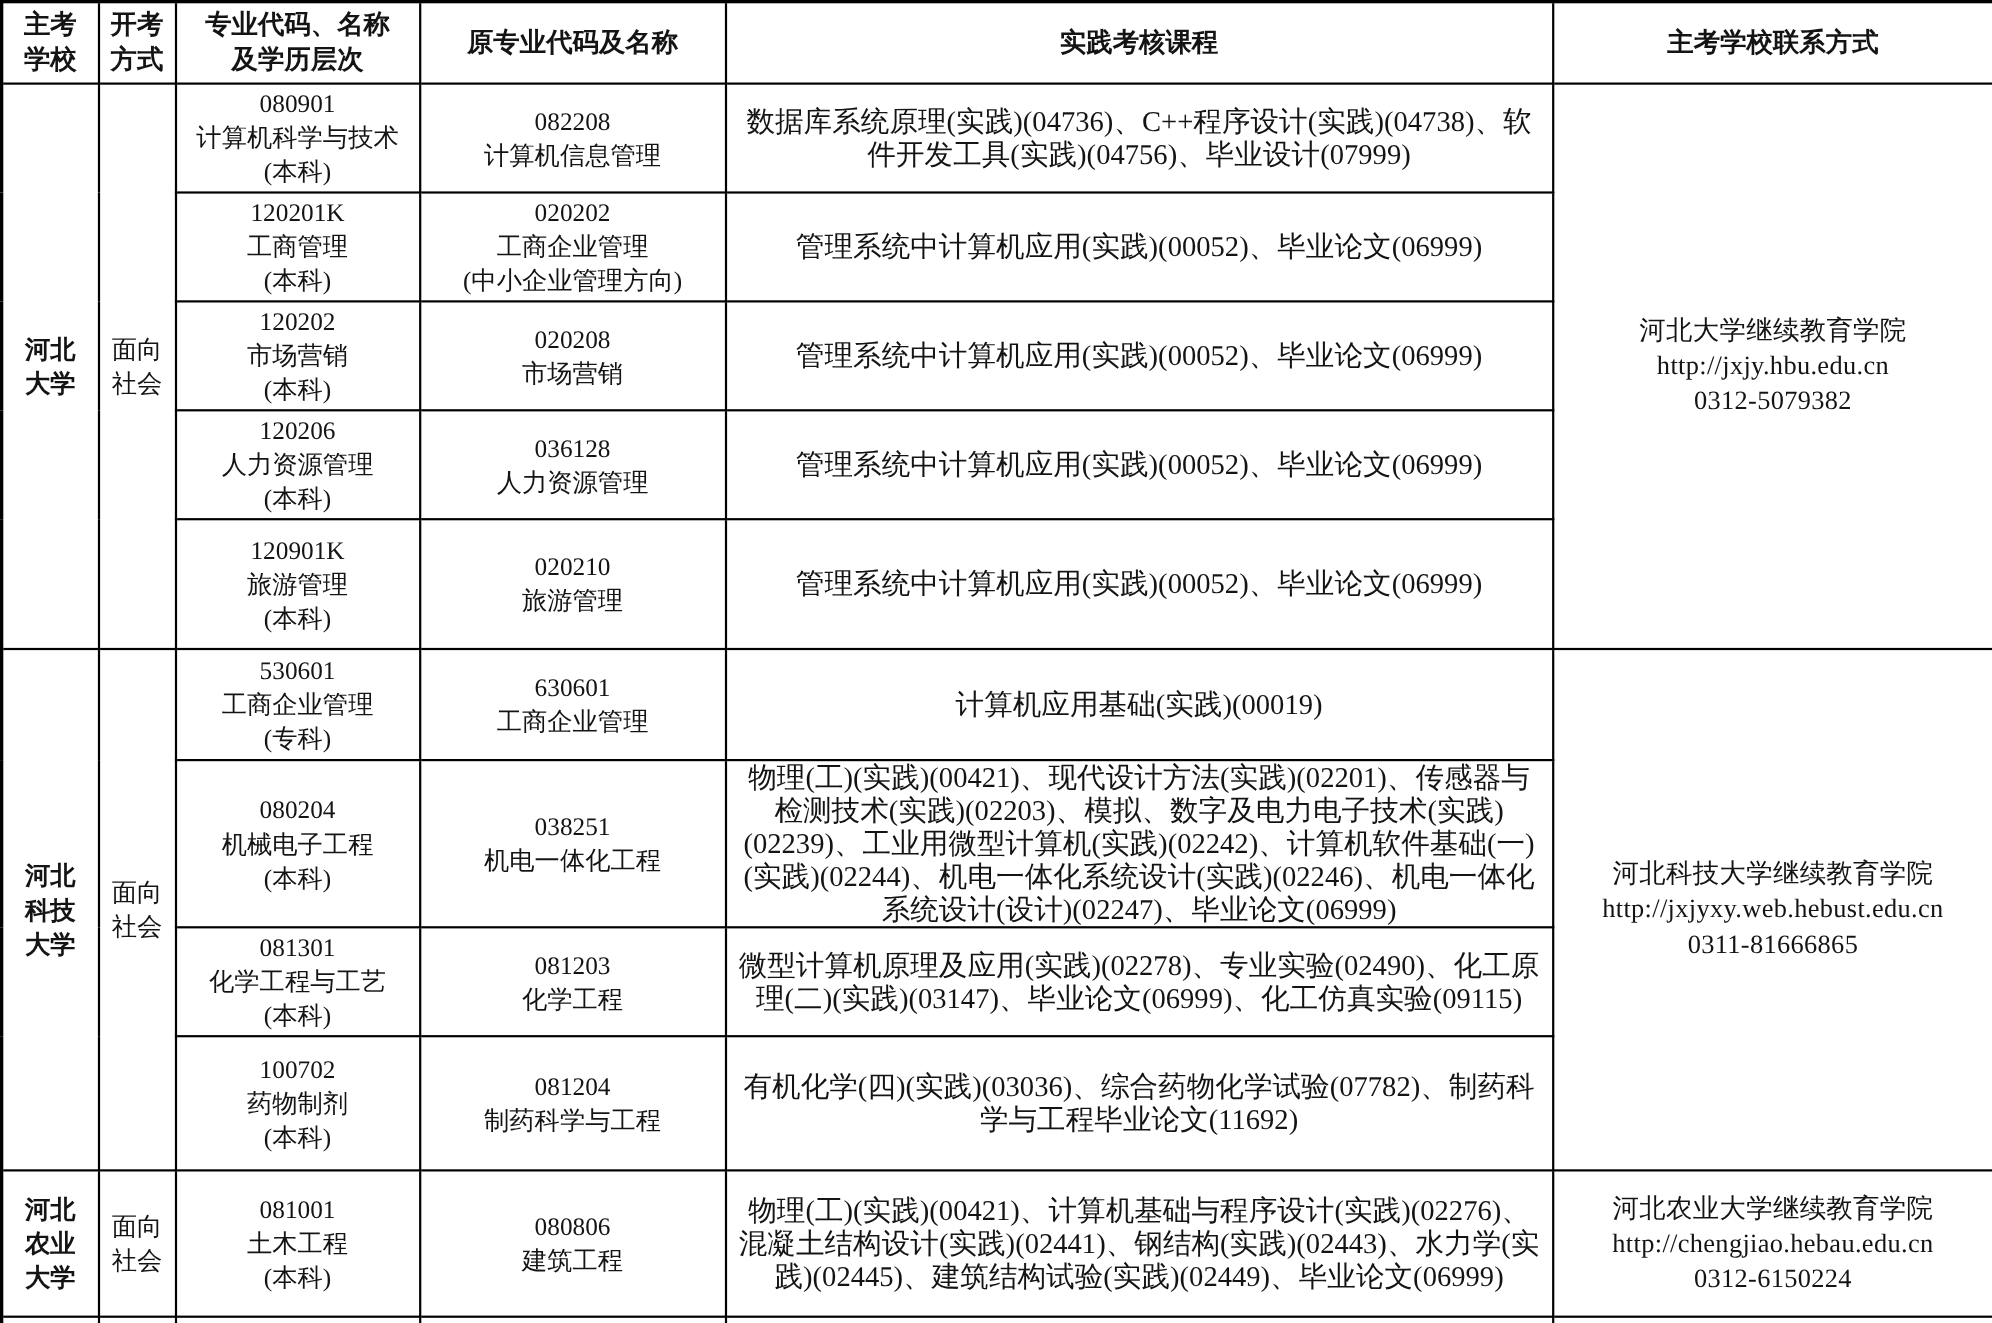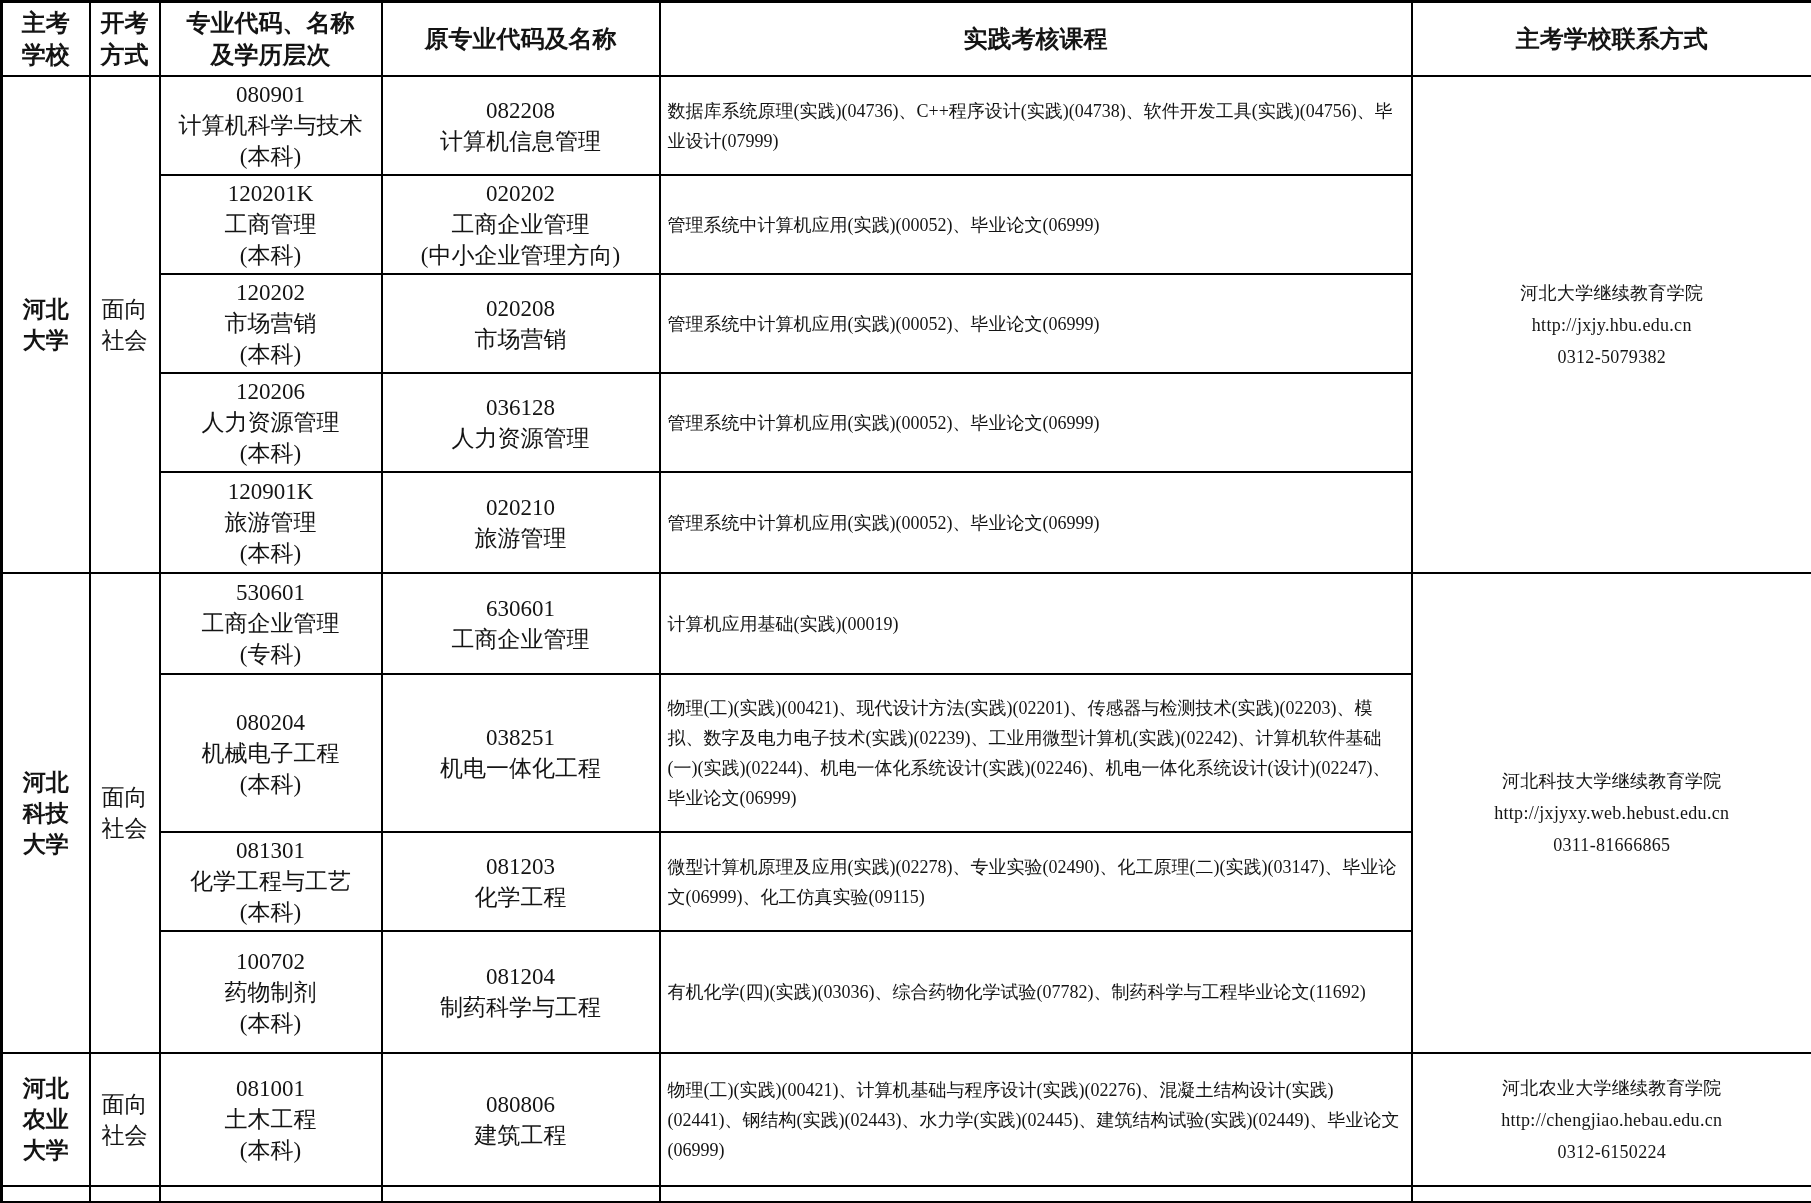--- a/index.html
+++ b/index.html
@@ -33,37 +33,37 @@
     line-height: 32px;
     padding: 4px 2px;
   }
   td {
     font-size: 23px;
     text-align: center;
     line-height: 31px;
   }
   td.school { font-weight: bold; }
   td.courses {
-    text-align: left;
-    font-size: 18px;
+    text-align: center;
+    font-size: 26px;
     line-height: 30px;
-    padding: 18px 7px;
+    padding: 0 7px;
   }
   td.contact {
-    font-size: 18px;
+    font-size: 24px;
     line-height: 32px;
     letter-spacing: 0.3px;
     margin-left: 15px;
   }
   tr.h-head  { height: 74px; }
   tr.h-r1  { height: 98px; }
   tr.h-r2  { height: 99px; }
   tr.h-r3  { height: 97px; margin-top: 12px; }
   tr.h-r4  { height: 96px; margin-top: 14px; }
-  tr.h-r5  { height: 101px; }
+  tr.h-r5  { height: 118px; }
   tr.h-r6  { height: 101px; }
   tr.h-r7  { height: 135px; }
   tr.h-r8  { height: 85px; }
   tr.h-r9  { height: 122px; }
   tr.h-r10 { height: 133px; }
   tr.h-partial { height: 16px; }
 </style>
 </head>
 <body>
 

